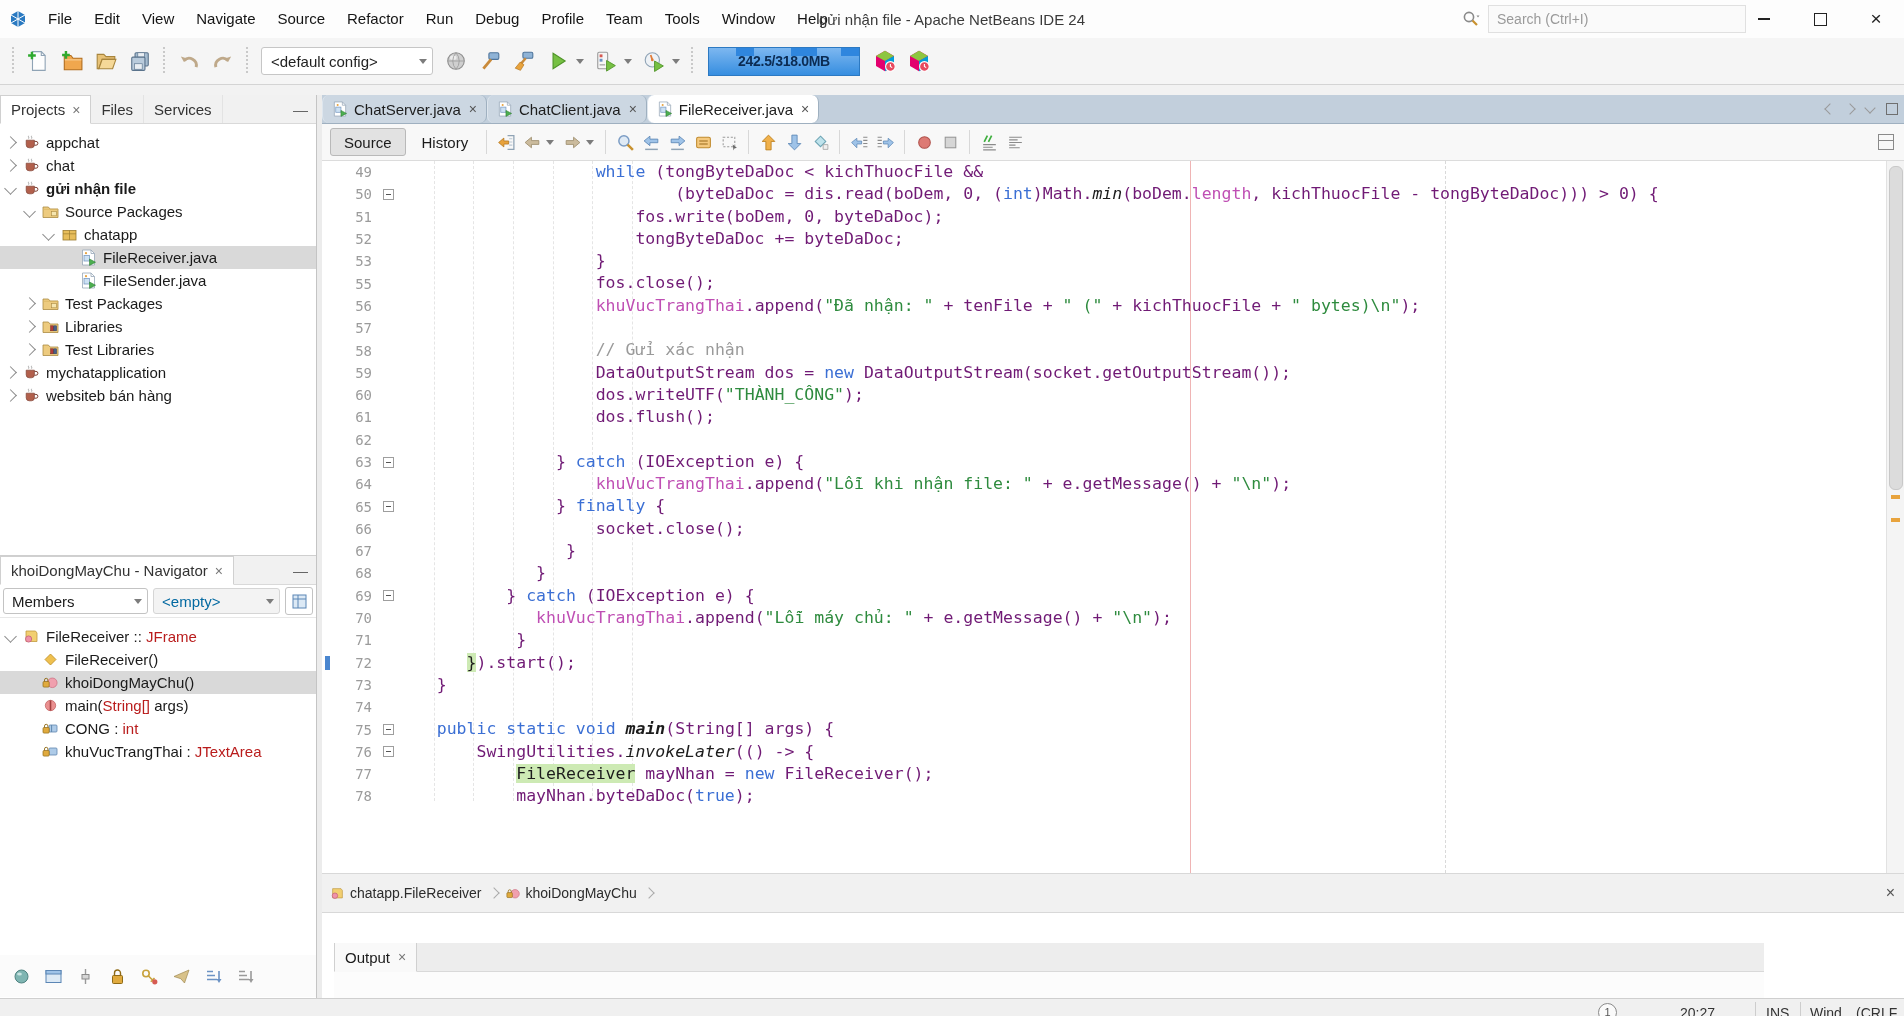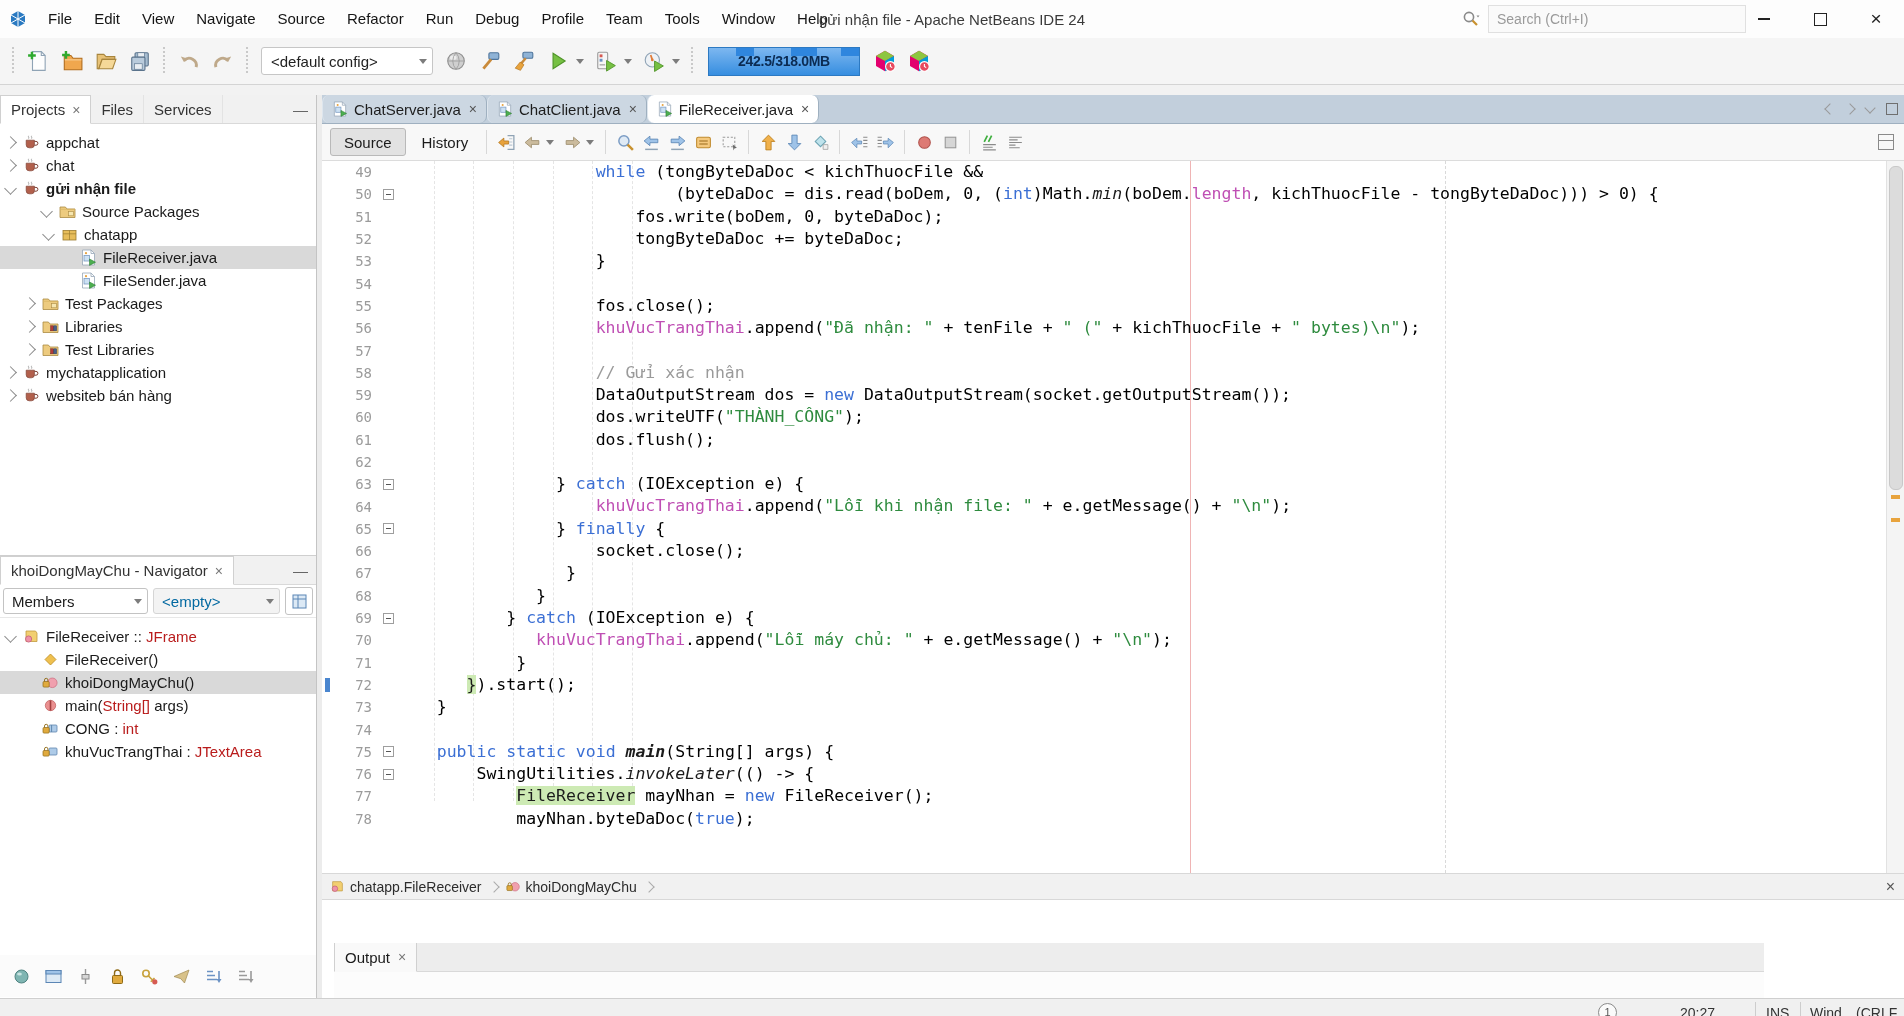--- a/index.html
+++ b/index.html
@@ -111,30 +111,30 @@
   #dash-line{position:absolute;left:1123px;top:0;height:712px;width:0;border-left:1px dashed #d9d9d9;}
   .cline{position:relative;height:22.3px;display:flex;align-items:center;}
   .c-margin{width:12px;height:100%;flex:none;position:relative;}
   .c-margin .mk{position:absolute;left:3px;top:4px;width:5px;height:14px;background:#4a86cf;}
   .c-num{width:38px;flex:none;text-align:right;padding-right:7px;color:#9b9b9b;
          font-family:"DejaVu Sans Mono",monospace;font-size:14px;}
   .c-fold{width:18px;flex:none;display:flex;align-items:center;justify-content:center;}
   .fbox{width:11px;height:11px;border:1px solid #9e9e9e;background:#fff;position:relative;box-sizing:border-box;}
   .fbox::after{content:"";position:absolute;left:2px;top:4px;width:5px;height:1px;background:#555;}
   .c-text{font-family:"DejaVu Sans Mono",monospace;font-size:16.5px;white-space:pre;line-height:22.3px;}
-  .tk-p{color:#000000;} .tk-k{color:#3b6fd4;} .tk-s{color:#2e8b3e;} .tk-f{color:#bf4fb4;}
+  .tk-p{color:#701a75;} .tk-k{color:#3b6fd4;} .tk-s{color:#2e8b3e;} .tk-f{color:#bf4fb4;}
   .tk-c{color:#9a9a9a;} .tk-i{font-style:italic;color:#1c1c1c;}
   .tk-bi{font-weight:bold;font-style:italic;color:#1c1c1c;}
   .tk-h{background:#cdeab4;color:#1c1c1c;}
   #vscroll{position:absolute;right:0;top:66px;width:17px;height:712px;background:#f4f4f4;border-left:1px solid #e2e2e2;}
   #vthumb{position:absolute;left:2px;top:5px;width:12px;height:322px;background:#dcdcdc;border:1px solid #c8c8c8;border-radius:6px;}
   .stripe-mark{position:absolute;left:4px;width:9px;height:4px;background:#e8a33d;}
 
   
-  #breadcrumb{position:absolute;left:0;top:778px;width:1582px;height:27px;background:#f1f1f1;
+  #breadcrumb{position:absolute;left:0;top:778px;width:1582px;height:40px;background:#f1f1f1;
       border-top:1px solid #d8d8d8;border-bottom:1px solid #d8d8d8;display:flex;align-items:center;
       padding-left:8px;box-sizing:border-box;font-size:14px;color:#2c2c2c;}
   .bc-item{display:flex;align-items:center;margin-right:4px;}
   .bc-item .ticon{width:15px;height:15px;margin-right:5px;}
   .bc-sep{width:7px;height:7px;border-right:1.5px solid #aaa;border-bottom:1.5px solid #aaa;
           transform:rotate(-45deg);margin:0 8px 0 4px;}
   #bc-close{position:absolute;right:9px;color:#555;font-size:16px;}
 
   
   #output{position:absolute;left:12px;top:804px;width:1430px;height:99px;background:#fcfcfc;margin-top:44px;}
@@ -387,21 +387,21 @@
           <span class="chev e"></span>
           <span class="ticon">
             <svg viewBox="0 0 17 17" width="100%" height="100%">
               <path d="M3.2 6.2h8.2v4.6a3 3 0 0 1-3 3H6.2a3 3 0 0 1-3-3z" fill="#b2604c" stroke="#7e4034" stroke-width=".7"></path>
               <path d="M11.4 7.4h1.6a1.9 1.9 0 0 1 0 3.8h-1.6" fill="none" stroke="#7e4034" stroke-width="1"></path>
               <path d="M5.6 1.8c-.7 1 .7 1.6 0 2.8M8.6 1.8c-.7 1 .7 1.6 0 2.8" fill="none" stroke="#9a9a9a" stroke-width=".9"></path>
             </svg>
           </span>
           <span class="tlabel bold">gửi nhận file</span>
         </div>
-        <div class="tree-row" style="padding-left: 25px; margin-left: 17px;">
+        <div class="tree-row" style="padding-left: 25px;">
           <span class="chev e"></span>
           <span class="ticon">
             <svg viewBox="0 0 17 17" width="100%" height="100%">
               <path d="M1 4h5.4l1.6 2H16v8.5H1z" fill="#edcb7f" stroke="#ab8a43" stroke-width=".8"></path>
               <path d="M1 6.3h15" stroke="#d9b763" stroke-width=".8"></path>
               <rect x="9.5" y="8.5" width="5" height="4.3" fill="#f6e6b0" stroke="#ab8a43" stroke-width=".6"></rect>
             </svg>
           </span>
           <span class="tlabel">Source Packages</span>
         </div>
@@ -882,26 +882,20 @@
             <span class="c-text"><span class="tk-p">                        tongByteDaDoc += byteDaDoc;</span></span>
           </div>
           <div class="cline">
             <div class="c-margin"></div>
             <div class="c-num">53</div>
             <div class="c-fold"></div>
             <span class="c-text"><span class="tk-p">                    }</span></span>
           </div>
           <div class="cline">
             <div class="c-margin"></div>
-            <div class="c-num">54</div>
-            <div class="c-fold"></div>
-            <span class="c-text"></span>
-          </div>
-          <div class="cline">
-            <div class="c-margin"></div>
             <div class="c-num">55</div>
             <div class="c-fold"></div>
             <span class="c-text"><span class="tk-p">                    fos.close();</span></span>
           </div>
           <div class="cline">
             <div class="c-margin"></div>
             <div class="c-num">56</div>
             <div class="c-fold"></div>
             <span class="c-text"><span class="tk-p">                    </span><span class="tk-f">khuVucTrangThai</span><span class="tk-p">.append(</span><span class="tk-s">"Đã nhận: "</span><span class="tk-p"> + tenFile + </span><span class="tk-s">" ("</span><span class="tk-p"> + kichThuocFile + </span><span class="tk-s">" bytes)\n"</span><span class="tk-p">);</span></span>
           </div>

